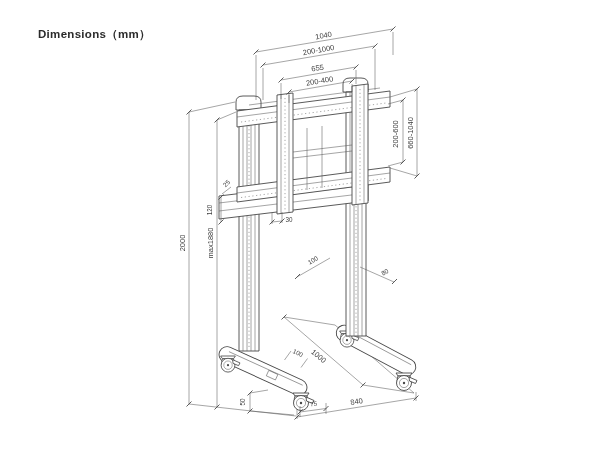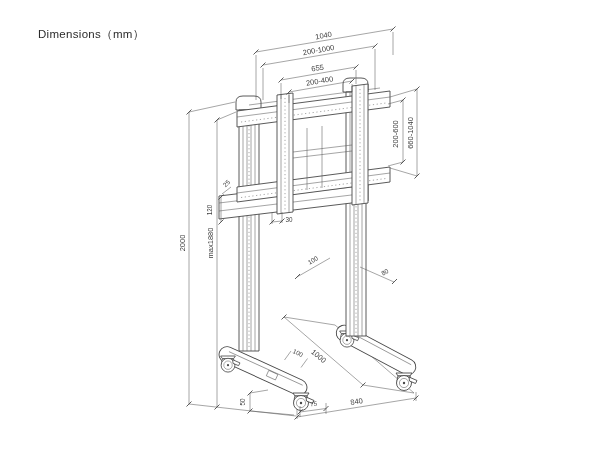--- a/index.html
+++ b/index.html
@@ -1,18 +1,18 @@
 <!DOCTYPE html>
 <html><head>
 <meta charset="utf-8">
 <style>
   html,body{margin:0;padding:0;background:#ffffff;}
   .page{position:relative;width:610px;height:450px;background:#ffffff;overflow:hidden;
         font-family:"Liberation Sans",sans-serif;}
-  .title{position:absolute;left:38px;top:27px;font-size:11.5px;font-weight:400;
+  .title{position:absolute;left:38px;top:27px;font-size:11.5px;font-weight:700;
          color:#2b2b2b;letter-spacing:.3px;}
   svg text{font-family:"Liberation Sans",sans-serif;fill:#3d3d3d;}
   .dimtxt{font-size:7.5px;}
   .dimtxt-sm{font-size:6.3px;}
   .structfill{stroke:#474747;stroke-width:.9;fill:#ffffff;stroke-linejoin:round;}
   .inner{stroke:#5a5a5a;stroke-width:.55;fill:none;}
   .holes{stroke:#6a6a6a;stroke-width:.6;fill:none;stroke-dasharray:1.2,2.6;}
   .dim{stroke:#5c5c5c;stroke-width:.55;fill:none;}
   .tick{stroke:#4a4a4a;stroke-width:.9;}
 </style>

